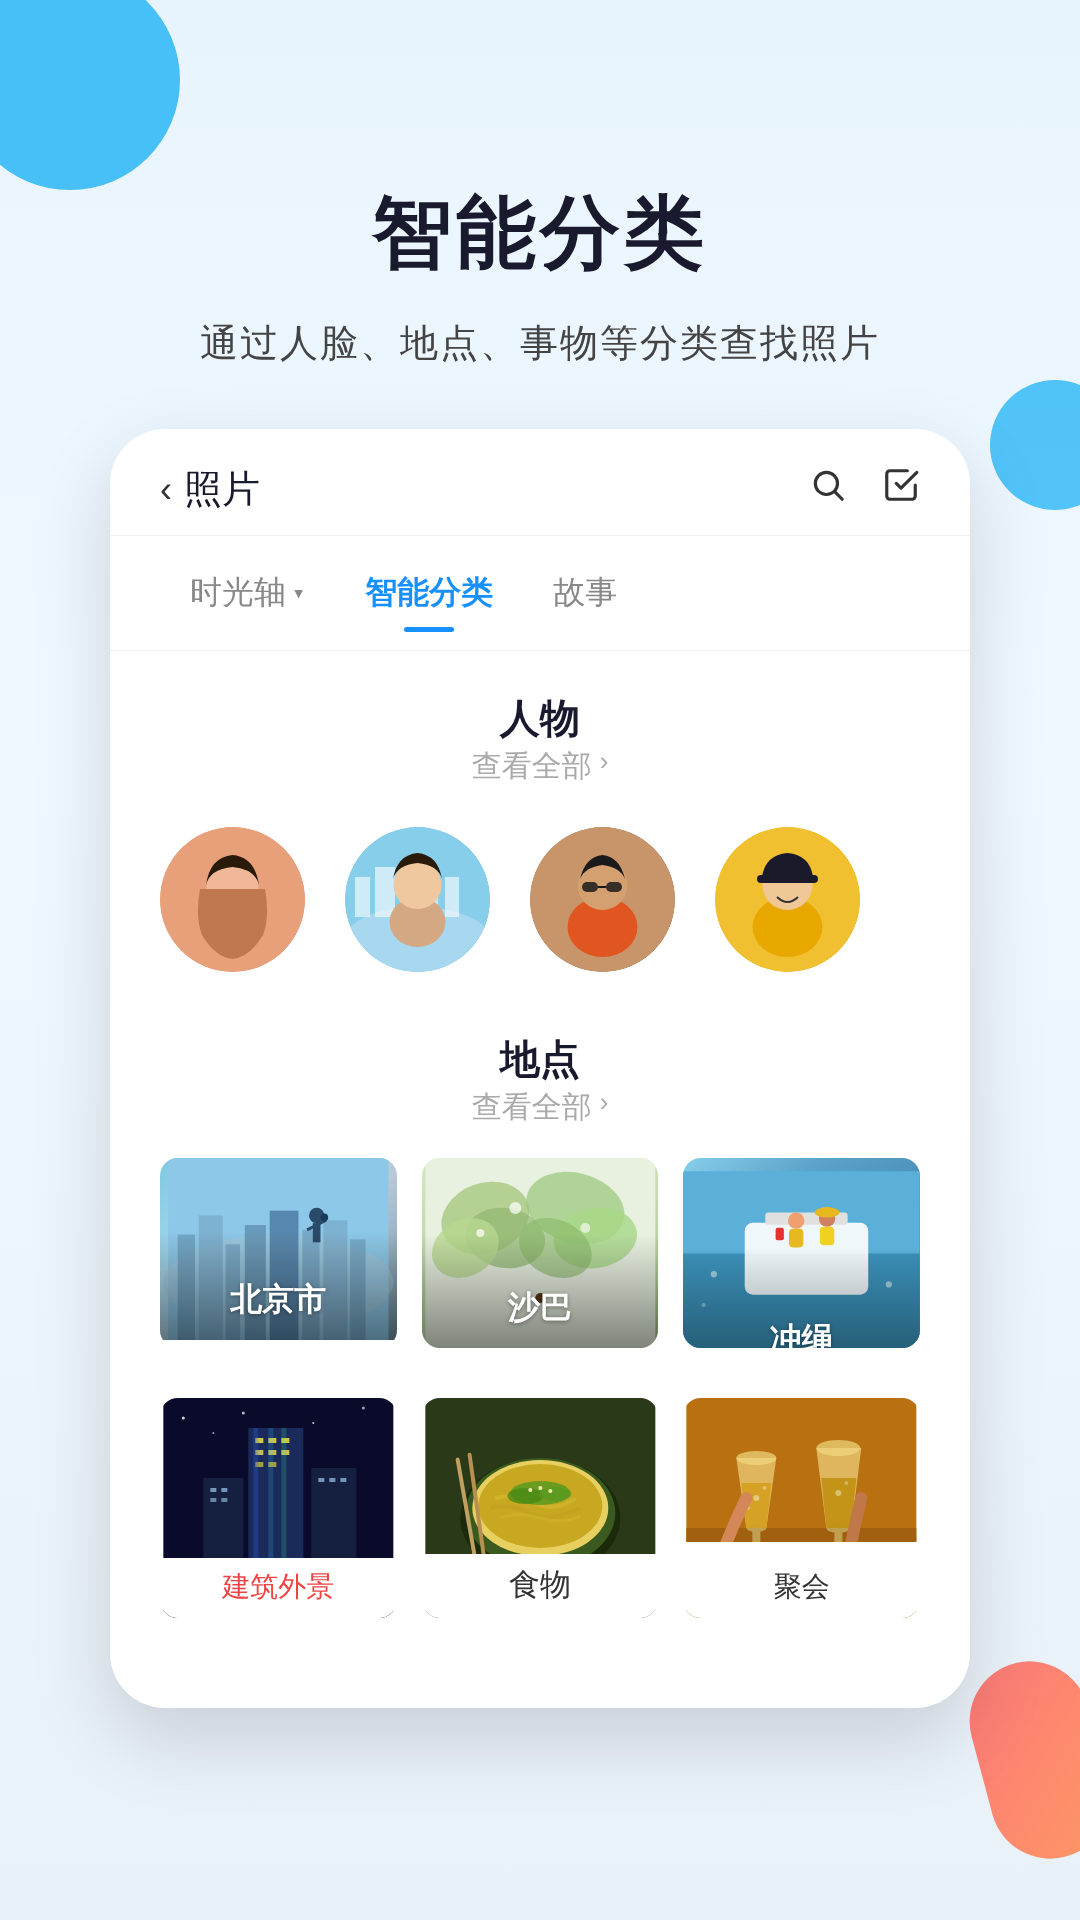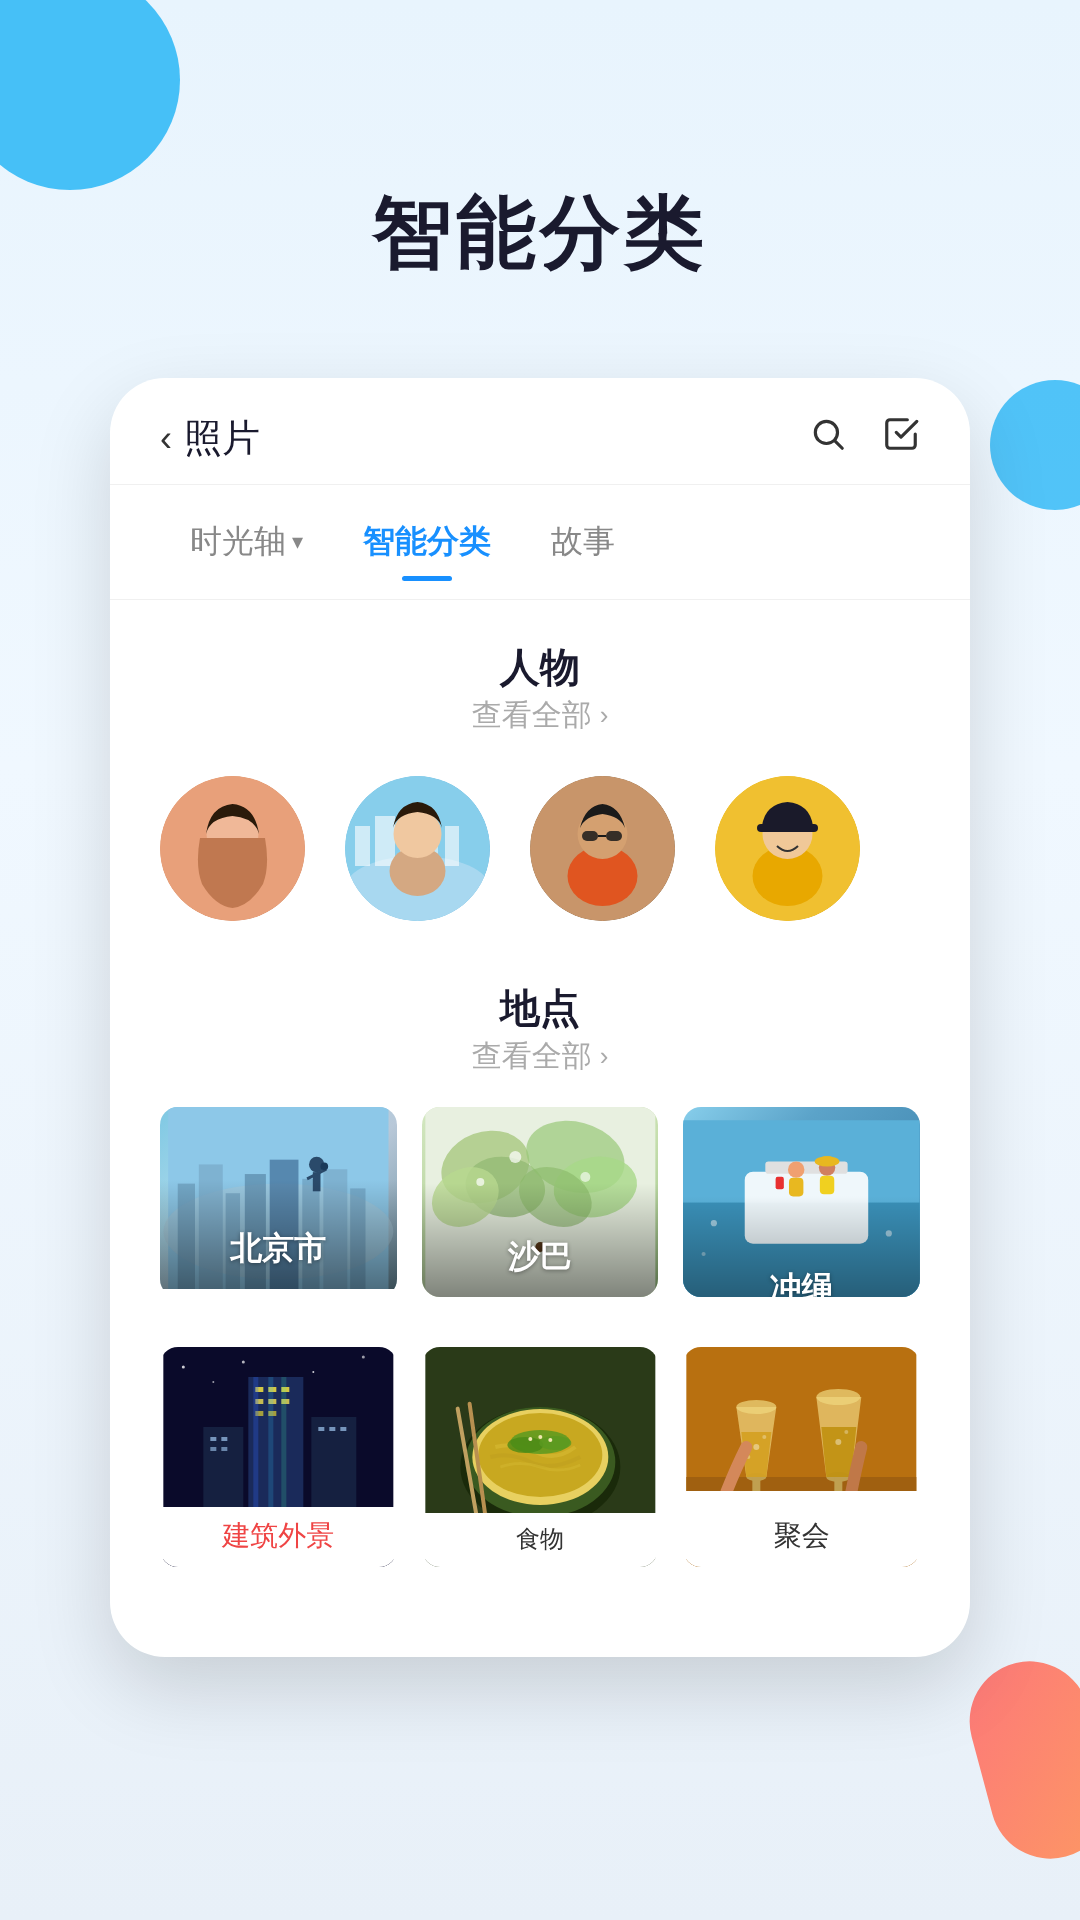--- a/index.html
+++ b/index.html
@@ -120,20 +120,21 @@
       color: #333;
     }
 
     
     .tab-bar {
       display: flex;
       align-items: center;
       padding: 20px 50px;
       border-bottom: 1px solid #f0f0f0;
       gap: 0;
+      font-family: Liberation Mono, monospace;
     }
 
     .tab-item {
       font-size: 32px;
       color: #888;
       padding: 15px 30px;
       position: relative;
       white-space: nowrap;
     }
 
@@ -190,21 +191,20 @@
     .section-title {
       font-size: 40px;
       font-weight: 700;
       color: #1a1a2e;
     }
 
     .section-more {
       font-size: 30px;
       color: #aaa;
       display: flex;
-      align-items: center;
       gap: 8px;
     }
 
     .section-more-arrow {
       font-size: 26px;
       color: #aaa;
     }
 
     
     .people-row {
@@ -317,20 +317,21 @@
   </style>
 </head>
 <body>
 
 <div class="blob-top-left"></div>
 <div class="blob-right-mid"></div>
 <div class="blob-bottom-right"></div>
 
 <div class="header-section">
   <h1 class="main-title">智能分类</h1>
+  <p class="sub-title">通过人脸、地点、事物等分类查找照片</p>
 </div>
 
 <div class="phone-mockup">
 
   <div class="phone-topbar">
     <div class="back-btn">
       <span class="back-arrow">‹</span>
       <span>照片</span>
     </div>
     <div class="topbar-icons">
@@ -598,21 +599,21 @@
             <ellipse cx="100" cy="98" rx="18" ry="8" fill="#4a8a15" opacity="0.8"></ellipse>
             <ellipse cx="130" cy="96" rx="16" ry="7" fill="#5a9a20" opacity="0.8"></ellipse>
 
             <circle cx="105" cy="92" r="2" fill="#f0e8b0"></circle>
             <circle cx="115" cy="90" r="2" fill="#f0e8b0"></circle>
             <circle cx="125" cy="93" r="2" fill="#f0e8b0"></circle>
 
             <rect x="30" y="60" width="4" height="120" rx="2" fill="#c0a060" transform="rotate(-10 30 60)"></rect>
             <rect x="42" y="55" width="4" height="120" rx="2" fill="#b89050" transform="rotate(-8 42 55)"></rect>
           </svg>
-          <div class="thing-label" style="font-size:24px;color:#333;text-align:center;padding:10px 0 12px;background:white;margin-top:37px;">食物</div>
+          <div class="thing-label" style="font-size:31px;color:#333;text-align:center;padding:10px 0 12px;background:white;margin-top:37px;">食物</div>
         </div>
 
         <div class="thing-card">
           <svg width="100%" height="220" viewBox="0 0 230 220" style="display:block;">
 
             <rect width="230" height="220" fill="#b87010"></rect>
 
             <rect y="130" width="230" height="90" fill="#a06010"></rect>
 
             <path d="M50 60 L60 130 L80 130 L90 60 Z" fill="#e8c870" opacity="0.8"></path>

